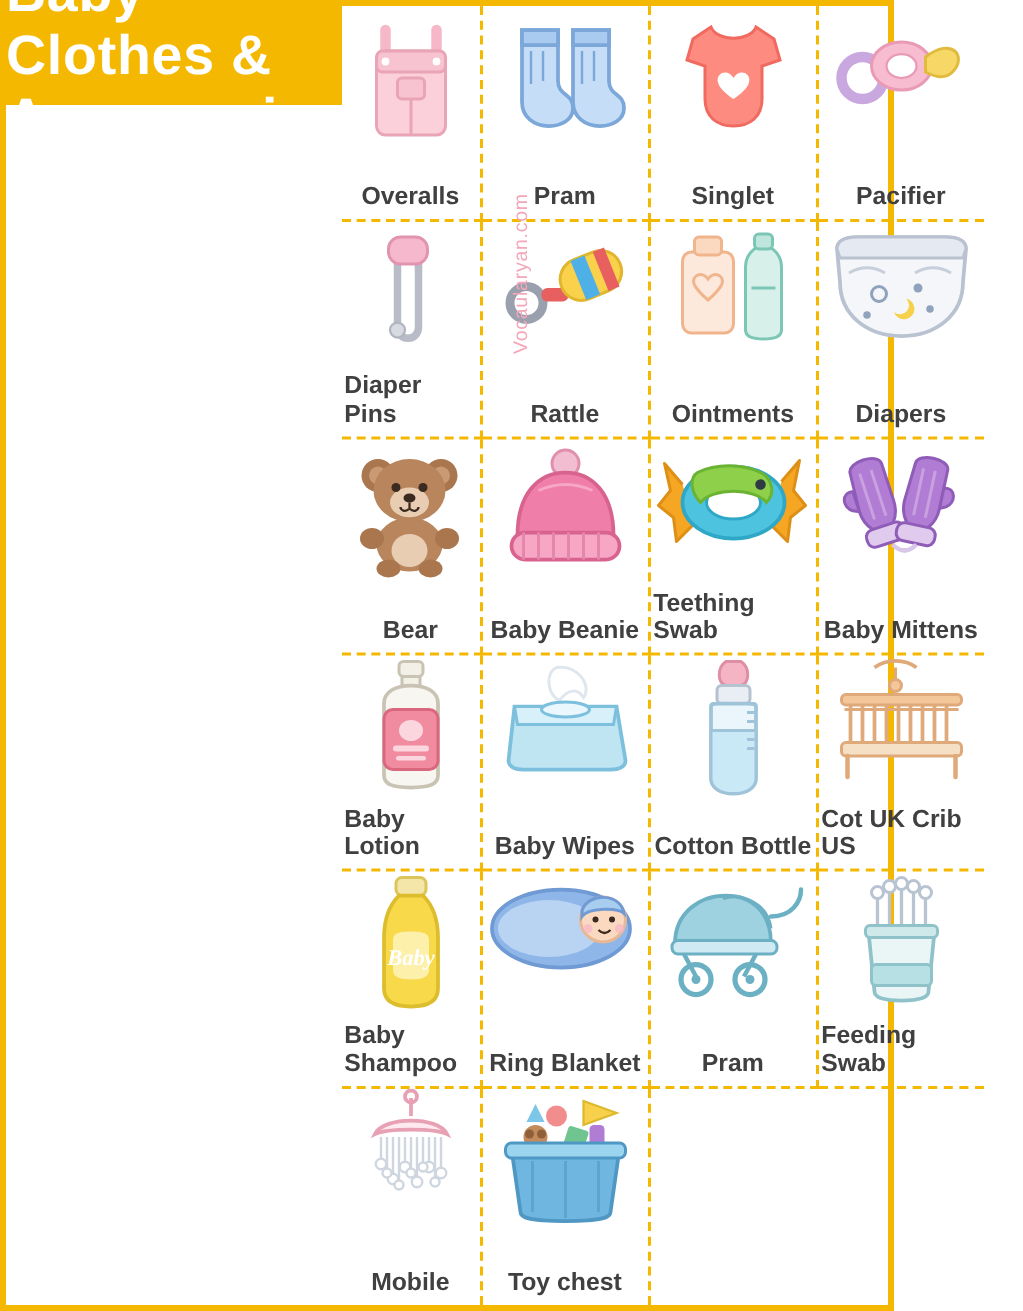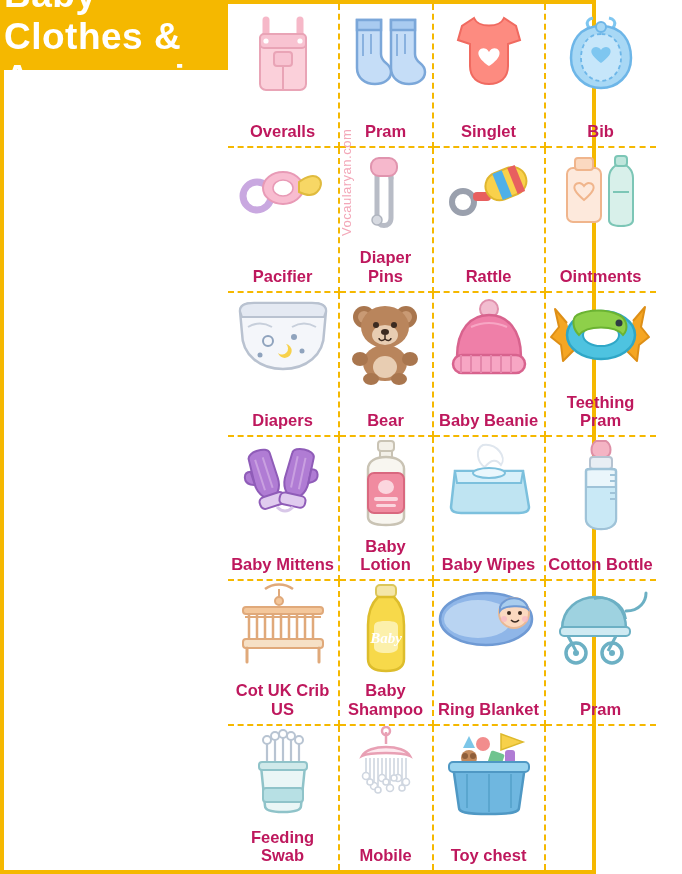--- a/index.html
+++ b/index.html
@@ -63,22 +63,21 @@
     display: flex;
     align-items: flex-start;
     justify-content: center;
     width: 100%;
     font-weight: bold;
   }
   .art svg { display: block; }
   .label {
     font-size: 16.5px;
     font-weight: bold;
-    color: #be185d;
-    text-align: center;
+    color: #404040;
     line-height: 1.1;
     padding: 0 2px;
     font-family: "Liberation Sans", sans-serif;
   }
   .watermark {
     position: absolute;
     left: 335px;
     top: 232px;
     font-size: 13px;
     color: #f3a7b8;
@@ -136,32 +135,20 @@
     <div class="cell">
       <div class="art">
         <svg width="90" height="92" viewBox="0 0 90 92">
           <path d="M30 14 L18 22 L14 36 L26 40 L26 62 C26 74 34 80 45 80 C56 80 64 74 64 62 L64 40 L76 36 L72 22 L60 14 C56 24 34 24 30 14 Z" fill="#fd8b80" stroke="#f06a60" stroke-width="2"></path>
           <path d="M45 48 c-4 -7 -13 -3 -10 4 c2 5 10 10 10 10 c0 0 8 -5 10 -10 c3 -7 -6 -11 -10 -4 z" fill="#ffffff"></path>
         </svg>
       </div>
       <div class="label">Singlet</div>
     </div>
 
-    <div class="cell">
-      <div class="art">
-        <svg width="96" height="92" viewBox="0 0 96 92">
-          <path d="M40 14 C30 16 34 26 44 28 M56 14 C66 16 62 26 52 28" stroke="#7ec6f0" stroke-width="3" fill="none"></path>
-          <path d="M48 22 C26 22 18 38 18 54 C18 72 32 84 48 84 C64 84 78 72 78 54 C78 38 70 22 48 22 Z" fill="#a8d8f5" stroke="#6db6e8" stroke-width="2.5"></path>
-          <path d="M48 30 C34 30 28 42 28 54 C28 68 38 77 48 77 C58 77 68 68 68 54 C68 42 62 30 48 30 Z" fill="#c6e6fa" stroke="#6db6e8" stroke-width="1.8" stroke-dasharray="4 3"></path>
-          <path d="M48 46 c-4 -6 -12 -2 -9 4 c2 4 9 9 9 9 c0 0 7 -5 9 -9 c3 -6 -5 -10 -9 -4 z" fill="#7ec6f0"></path>
-          <circle cx="48" cy="23" r="5" fill="#a8d8f5" stroke="#6db6e8" stroke-width="2"></circle>
-        </svg>
-      </div>
-      <div class="label">Bib</div>
-    </div>
 
     <div class="cell">
       <div class="art">
         <svg width="100" height="80" viewBox="0 0 100 80">
           <circle cx="24" cy="48" r="14" fill="none" stroke="#c9a8e0" stroke-width="7"></circle>
           <ellipse cx="50" cy="40" rx="20" ry="16" fill="#f8bcd0" stroke="#e89ab6" stroke-width="2"></ellipse>
           <ellipse cx="50" cy="40" rx="10" ry="8" fill="#ffffff" stroke="#e89ab6" stroke-width="1.5"></ellipse>
           <path d="M66 34 C84 20 94 34 84 44 C78 50 70 46 66 44 Z" fill="#f7d765" stroke="#e0bb3e" stroke-width="2"></path>
         </svg>
       </div>
@@ -266,21 +253,21 @@
       <div class="art">
         <svg width="104" height="84" viewBox="0 0 104 84">
           <path d="M18 30 L6 16 L10 34 L2 44 L12 52 L14 68 L26 56" fill="#f5a623" stroke="#de8f16" stroke-width="2" stroke-linejoin="round"></path>
           <path d="M84 28 L96 14 L92 34 L100 44 L90 52 L88 68 L76 56" fill="#f5a623" stroke="#de8f16" stroke-width="2" stroke-linejoin="round"></path>
           <ellipse cx="52" cy="42" rx="34" ry="24" fill="#4ec3e0" stroke="#2fa7c7" stroke-width="2.5"></ellipse>
           <ellipse cx="52" cy="42" rx="18" ry="11" fill="#ffffff" stroke="#2fa7c7" stroke-width="2"></ellipse>
           <path d="M28 22 C40 16 58 16 70 22 C78 26 80 36 74 42 C66 32 38 32 30 42 C24 36 22 26 28 22 Z" fill="#8ed04a" stroke="#6bb332" stroke-width="2"></path>
           <circle cx="70" cy="30" r="3.5" fill="#2e3a44"></circle>
         </svg>
       </div>
-      <div class="label">Teething Pram</div>
+      <div class="label">Teething Swab</div>
     </div>
 
     <div class="cell">
       <div class="art">
         <svg width="100" height="86" viewBox="0 0 100 86">
           <g transform="rotate(-18 34 40)">
             <path d="M22 18 C22 10 44 10 44 18 L44 44 C44 56 36 62 32 62 C28 62 20 56 20 44 Z" fill="#b07cd4" stroke="#8f5cb8" stroke-width="2"></path>
             <path d="M20 30 C12 28 10 38 16 42 L20 44 Z" fill="#b07cd4" stroke="#8f5cb8" stroke-width="2"></path>
             <rect x="19" y="58" width="26" height="12" rx="5" fill="#e0cbef" stroke="#8f5cb8" stroke-width="2"></rect>
             <path d="M28 20 v32 M36 20 v32" stroke="#c9a0e0" stroke-width="2"></path>

